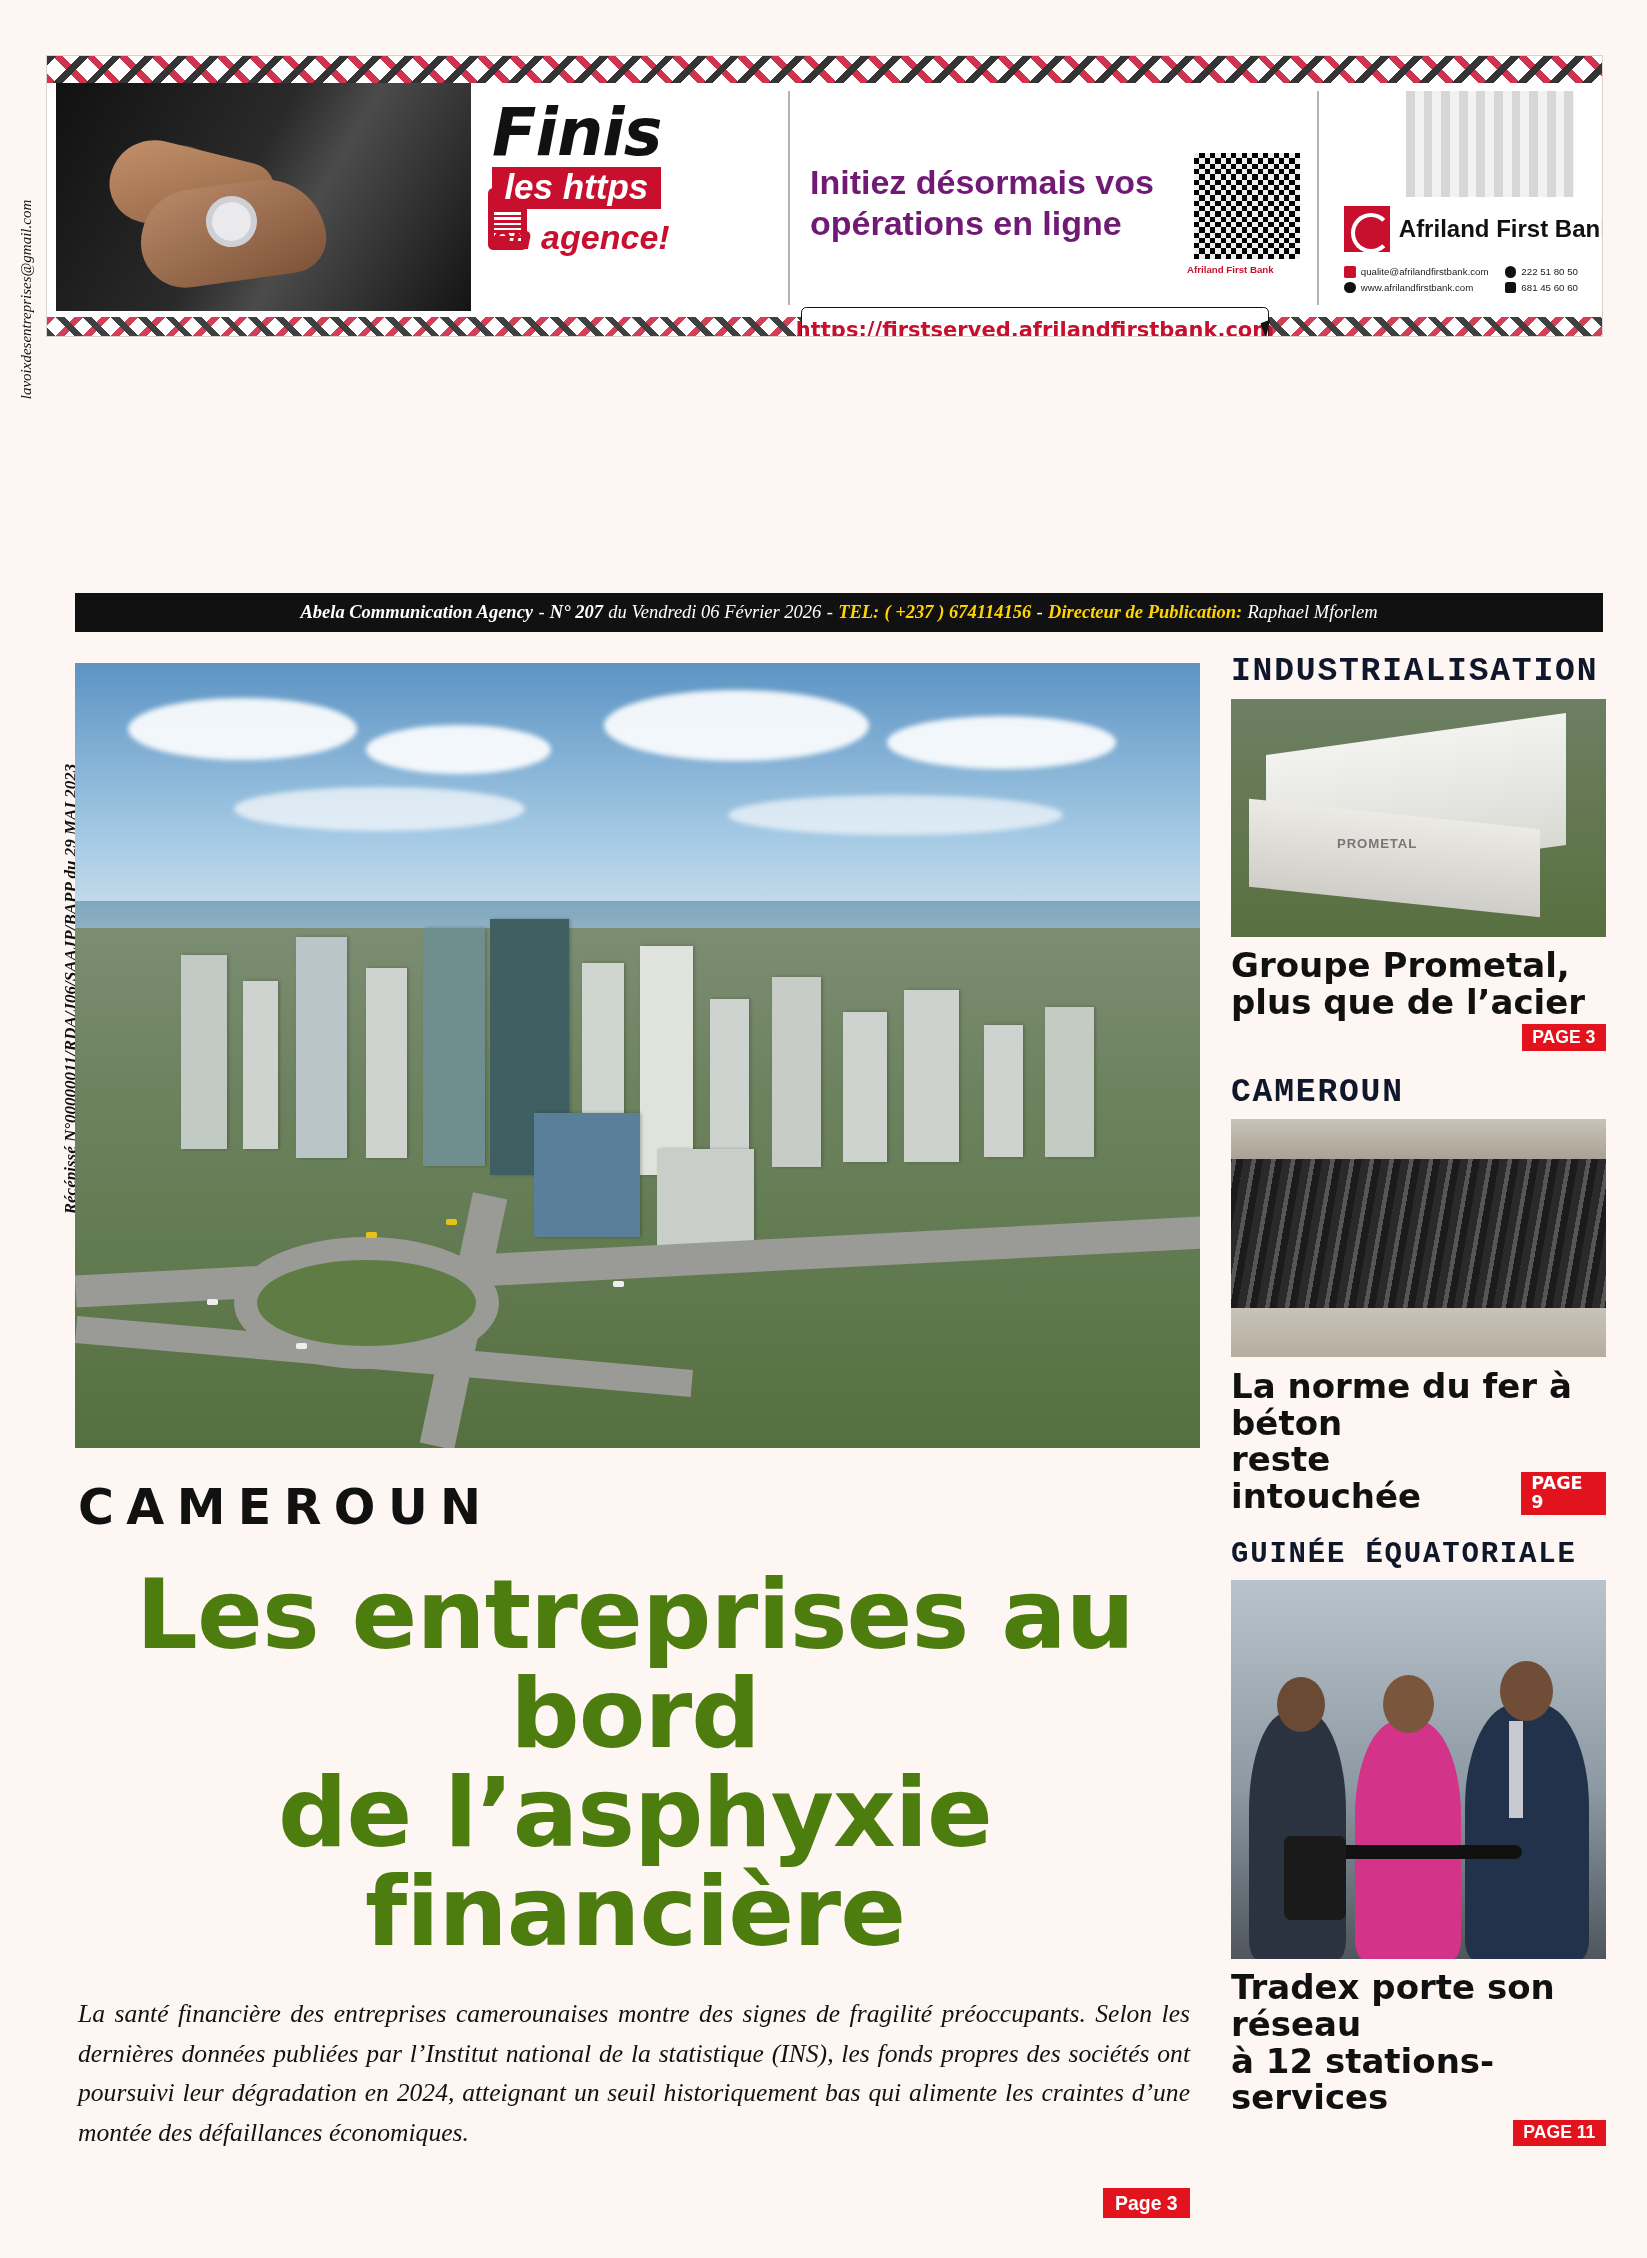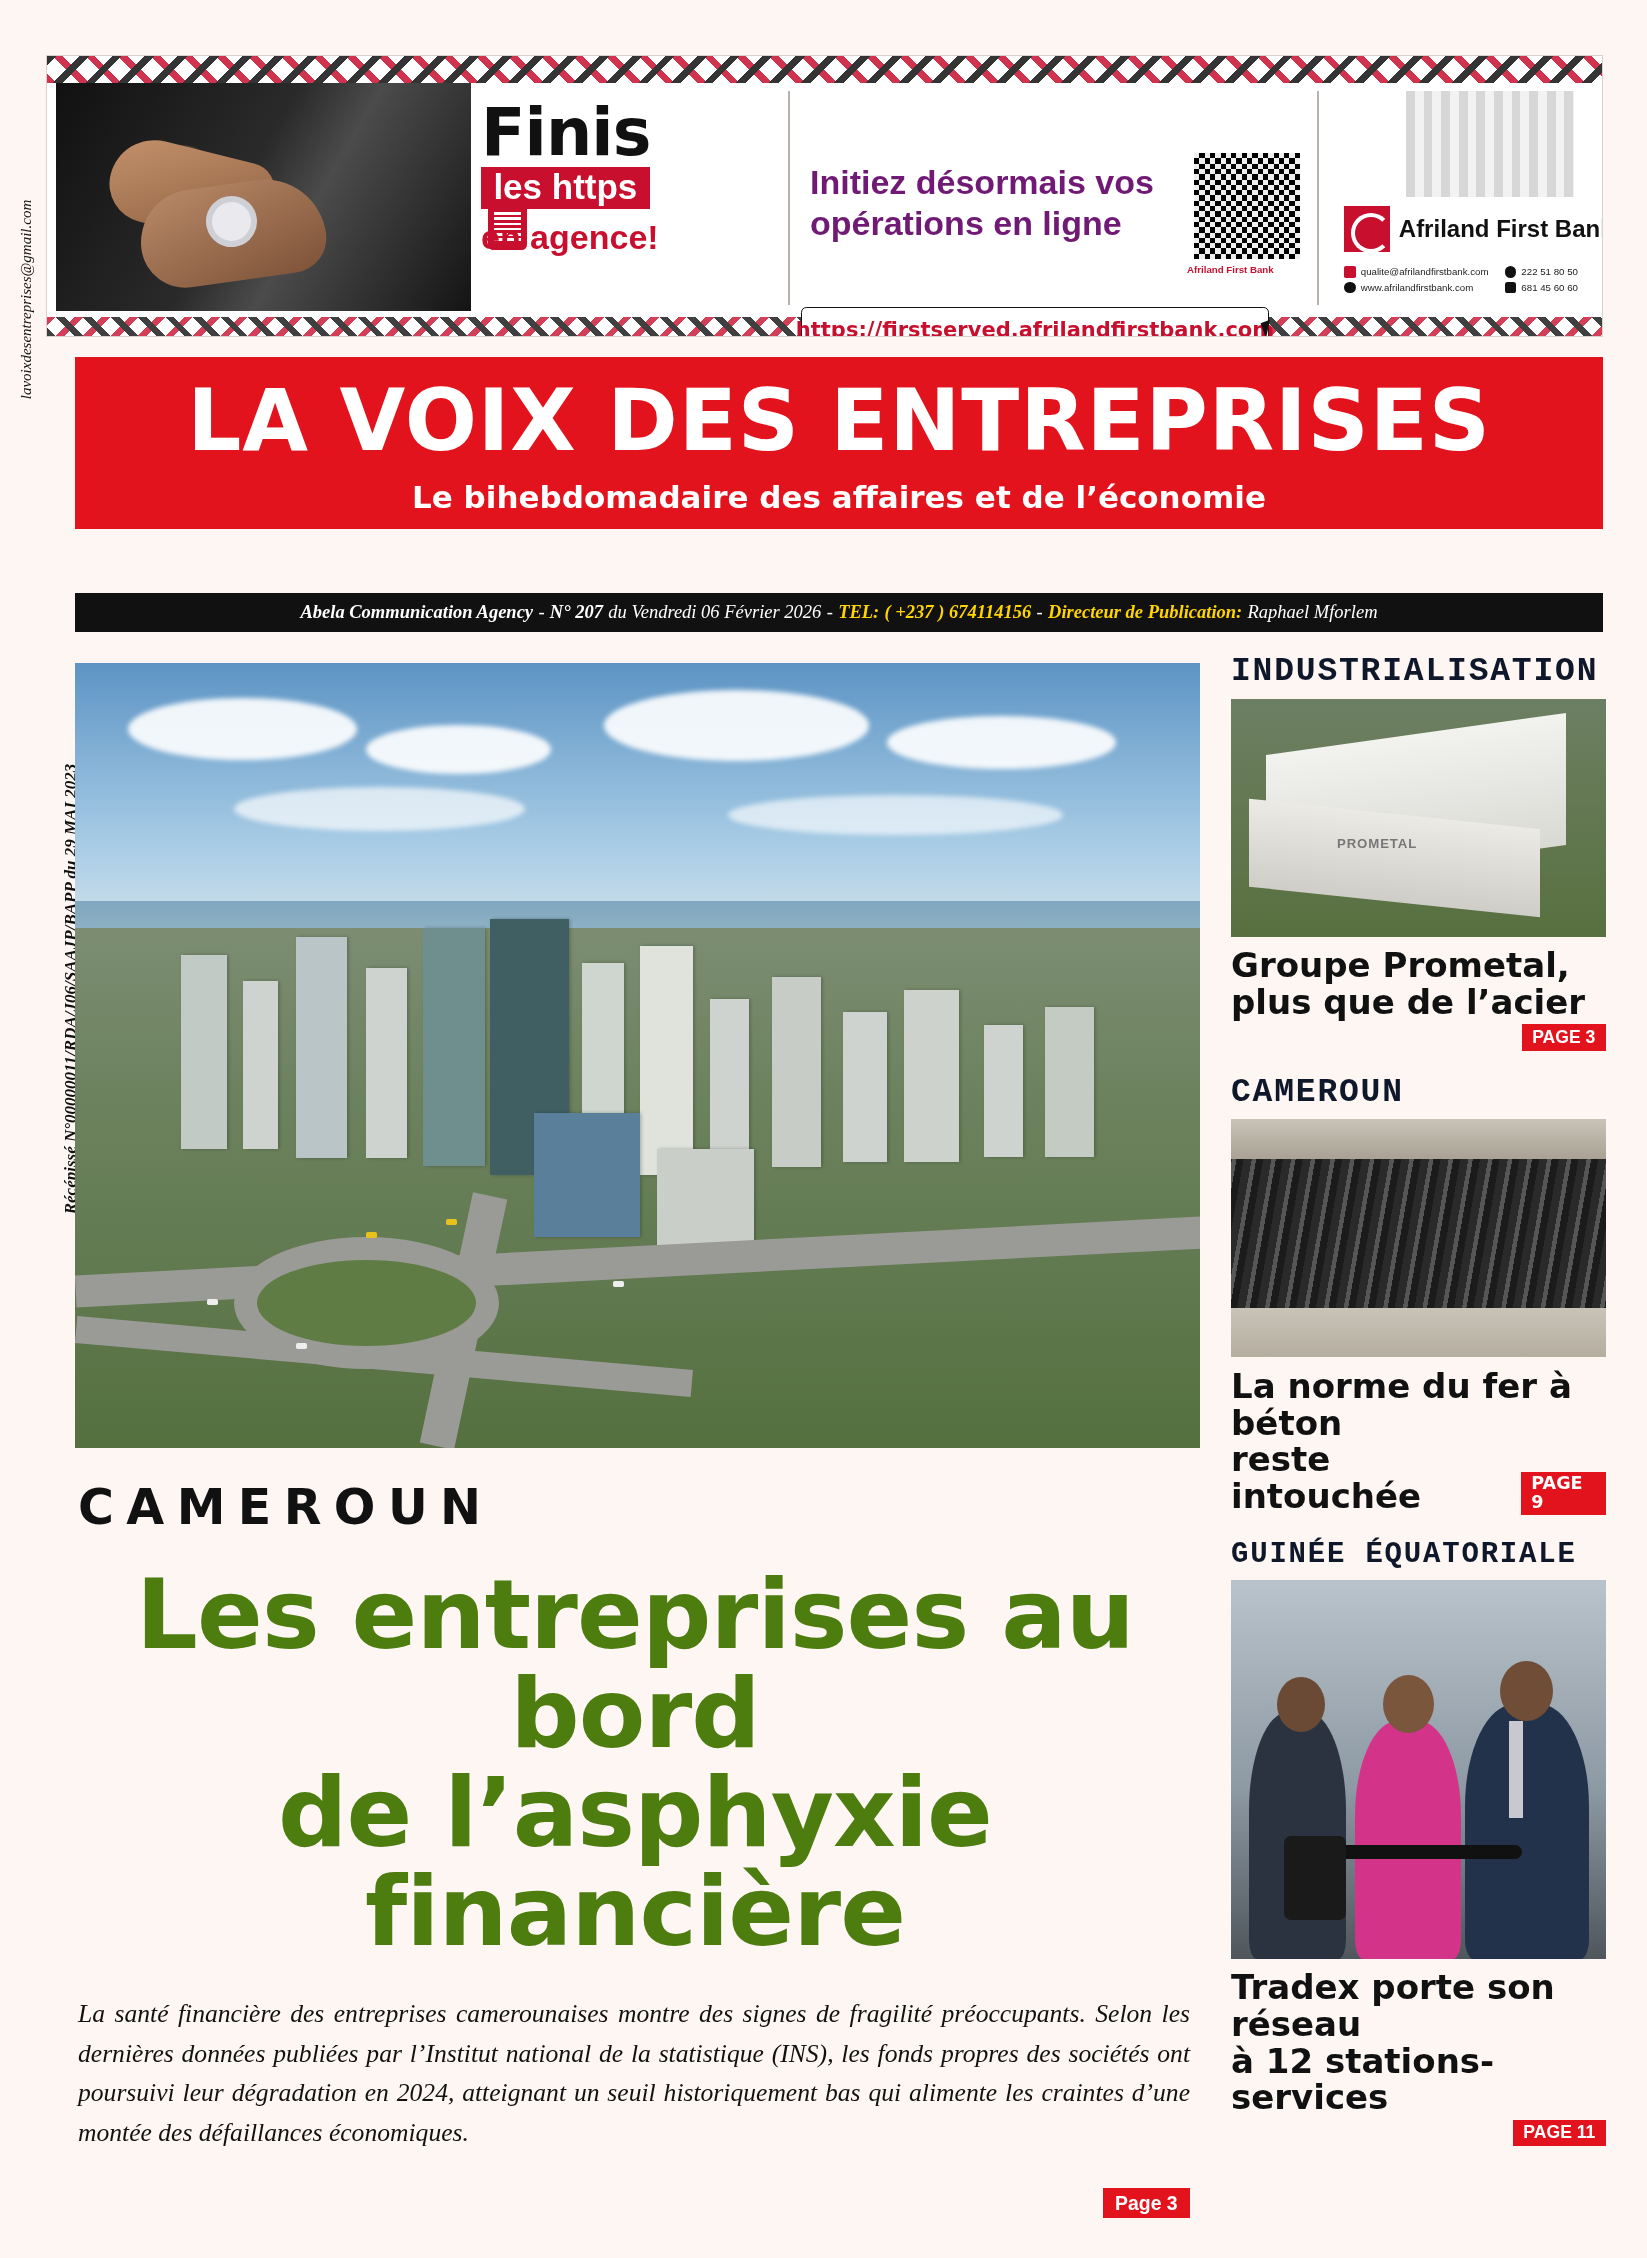--- a/index.html
+++ b/index.html
@@ -75,22 +75,23 @@
     position: absolute;
     left: 150px; top: 113px;
     width: 51px; height: 51px;
     border-radius: 50%;
     background: #e9e9ee;
     border: 6.2px solid #cfcfd6;
     transform: rotate(-12deg);
   }
   .ad-finis {
     position: absolute;
-    left: 434px; top: 46px;
+    left: 445px; top: 46px;
     width: 291px;
+    font-style: italic;
   }
   .finis-word {
     font-size: 65px;
     font-weight: 700;
     line-height: .95;
     letter-spacing: -0.9px;
     color: #111;
     font-family: "DejaVu Sans", sans-serif;
   }
   .finis-tag {
@@ -536,24 +537,20 @@
             <div class="cline">
                 <span class="ic-cell"></span>
                 <span>681 45 60 60</span>
               </div>
           </div>
         </div>
       </div>
     </div>
   </div>
 
-  <div class="masthead">
-    <div class="masthead-title">LA VOIX DES ENTREPRISES</div>
-    <div class="masthead-sub">Le bihebdomadaire des affaires et de l’économie</div>
-  </div>
 
   <div class="infobar">
     <b>Abela Communication Agency</b>
     <span>-</span>
     <b>N° 207</b>
     <span>du Vendredi 06 Février 2026</span>
     <span>-</span>
     <span class="y">TEL:</span>
     <span class="y">( +237 ) 674114156</span>
     <span>-</span>

